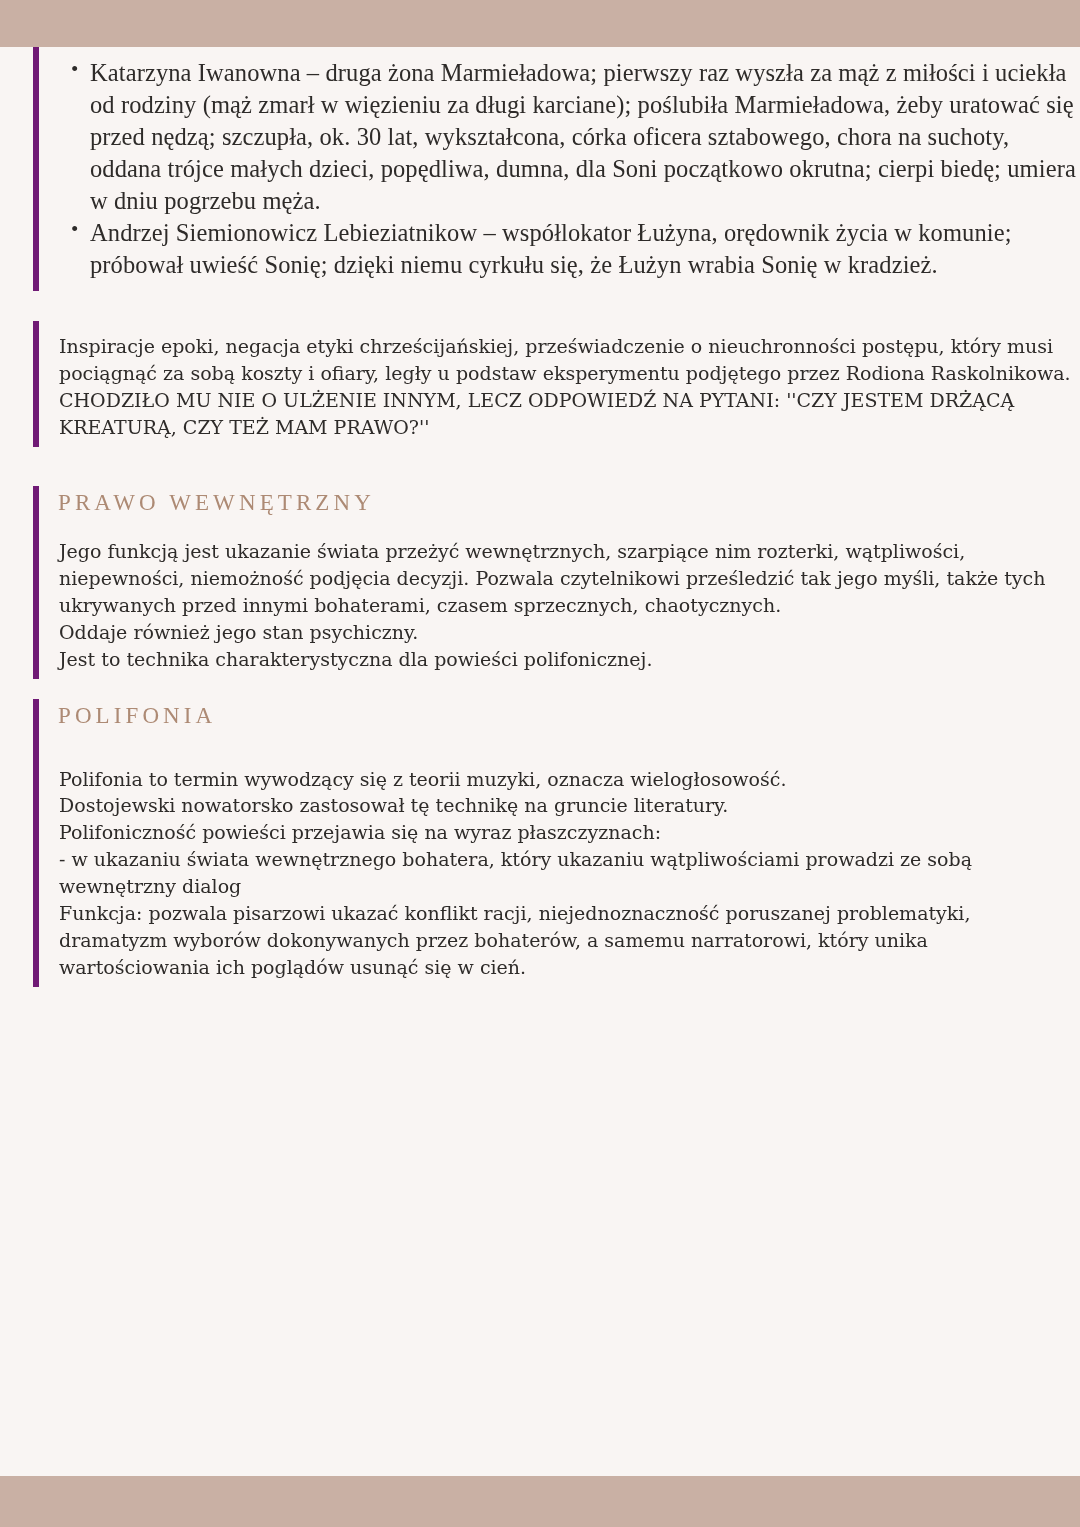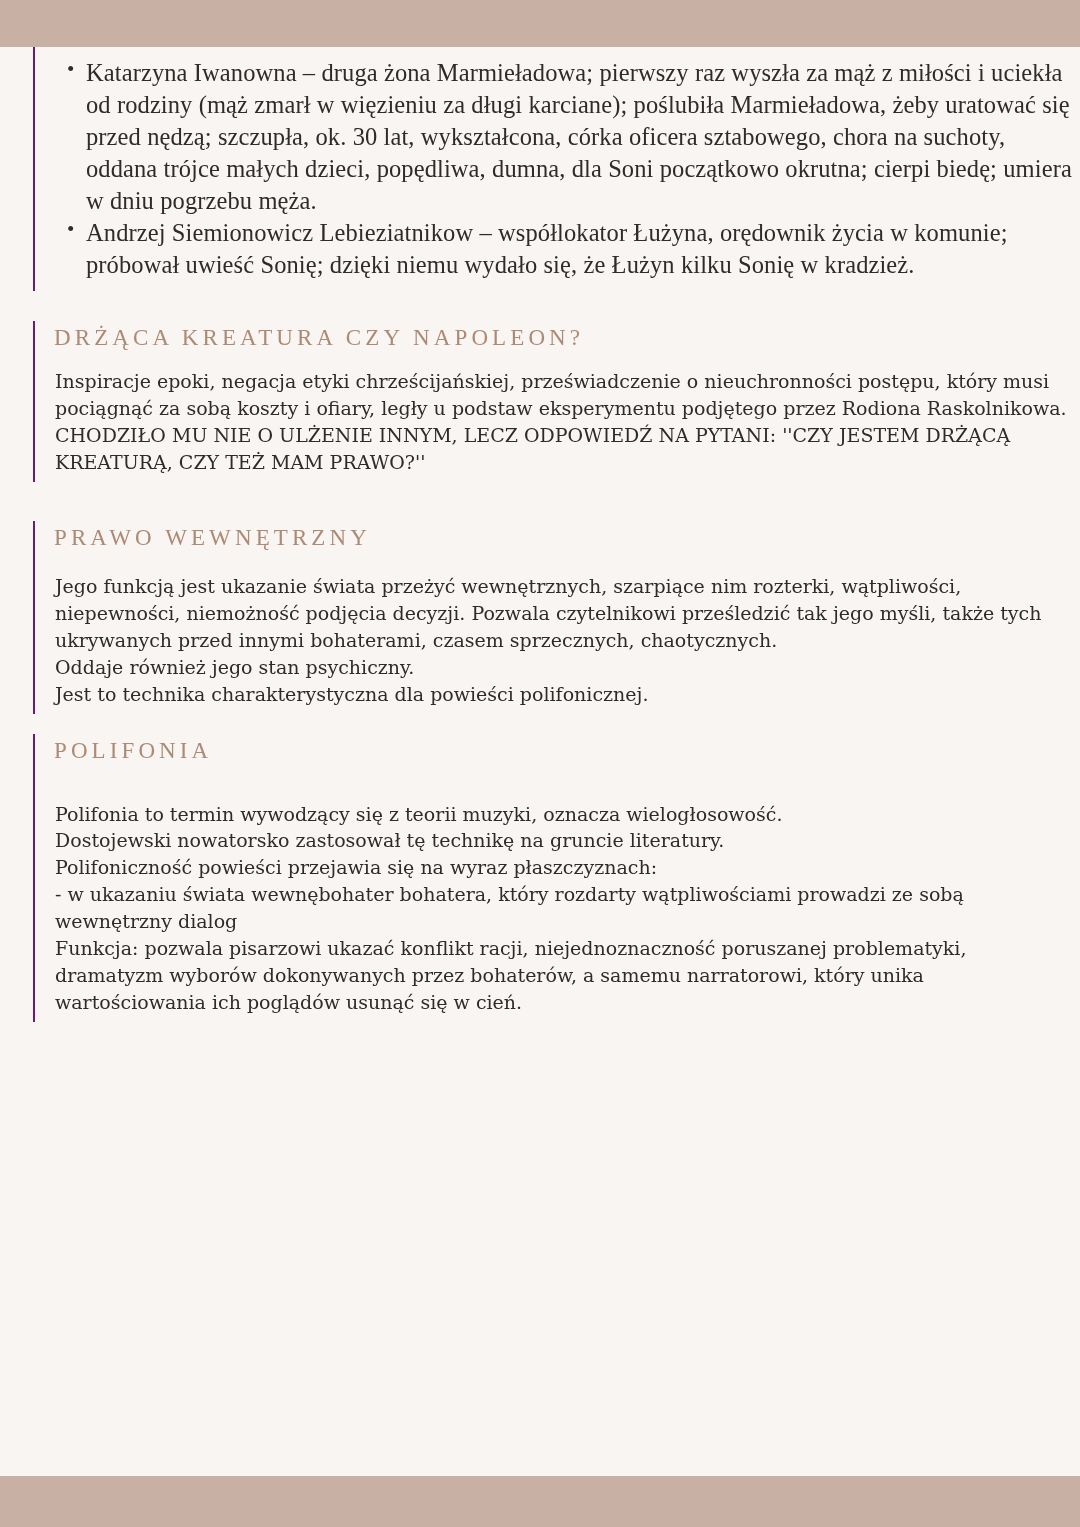--- a/index.html
+++ b/index.html
@@ -36,21 +36,21 @@
     left: 0;
     top: 47px;
     width: 1080px;
   }
 
   
   .block {
     position: relative;
     margin-left: 33px;
     padding-left: 15px;
-    border-left: 2px solid #701a75;
+    border-left: 6px solid #701a75;
   }
 
   
   .bullet-block {
     padding-top: 10px;
     padding-bottom: 10px;
   }
   ul.char-list {
     list-style: none;
     margin: 0;
@@ -108,47 +108,46 @@
 
 <div class="page">
 
   <div class="band band-top"></div>
 
   <div class="content">
 
     <div class="block bullet-block">
       <ul class="char-list">
         <li>Katarzyna Iwanowna – druga żona Marmieładowa; pierwszy raz wyszła za mąż z miłości i uciekła od rodziny (mąż zmarł w więzieniu za długi karciane); poślubiła Marmieładowa, żeby uratować się przed nędzą; szczupła, ok. 30 lat, wykształcona, córka oficera sztabowego, chora na suchoty, oddana trójce małych dzieci, popędliwa, dumna, dla Soni początkowo okrutna; cierpi biedę; umiera w dniu pogrzebu męża.</li>
-        <li>Andrzej Siemionowicz Lebieziatnikow – współlokator Łużyna, orędownik życia w komunie; próbował uwieść Sonię; dzięki niemu wydało się, że Łużyn kilku Sonię w kradzież.</li>
+        <li>Andrzej Siemionowicz Lebieziatnikow – współlokator Łużyna, orędownik życia w komunie; próbował uwieść Sonię; dzięki niemu cyrkułu się, że Łużyn wrabia Sonię w kradzież.</li>
       </ul>
     </div>
 
     <div class="block section sec-napoleon">
-      <h2 class="sec-heading">DRŻĄCA KREATURA CZY NAPOLEON?</h2>
       <div class="sec-body">
         <p>Inspiracje epoki, negacja etyki chrześcijańskiej, przeświadczenie o nieuchronności postępu, który musi pociągnąć za sobą koszty i ofiary, legły u podstaw eksperymentu podjętego przez Rodiona Raskolnikowa. CHODZIŁO MU NIE O ULŻENIE INNYM, LECZ ODPOWIEDŹ NA PYTANI: ''CZY JESTEM DRŻĄCĄ KREATURĄ, CZY TEŻ MAM PRAWO?''</p>
       </div>
     </div>
 
     <div class="block section sec-dialog">
       <h2 class="sec-heading">PRAWO WEWNĘTRZNY</h2>
       <div class="sec-body">
         <p>Jego funkcją jest ukazanie świata przeżyć wewnętrznych, szarpiące nim rozterki, wątpliwości, niepewności, niemożność podjęcia decyzji. Pozwala czytelnikowi prześledzić tak jego myśli, także tych ukrywanych przed innymi bohaterami, czasem sprzecznych, chaotycznych.</p>
         <p>Oddaje również jego stan psychiczny.</p>
         <p>Jest to technika charakterystyczna dla powieści polifonicznej.</p>
       </div>
     </div>
 
     <div class="block section sec-polifonia">
       <h2 class="sec-heading">POLIFONIA</h2>
       <div class="sec-body">
         <p>Polifonia to termin wywodzący się z teorii muzyki, oznacza wielogłosowość.</p>
         <p>Dostojewski nowatorsko zastosował tę technikę na gruncie literatury.</p>
         <p>Polifoniczność powieści przejawia się na wyraz płaszczyznach:</p>
-        <p>- w ukazaniu świata wewnębohater bohatera, który rozdarty wątpliwościami prowadzi ze sobą wewnętrzny dialog</p>
+        <p>- w ukazaniu świata wewnętrznego bohatera, który ukazaniu wątpliwościami prowadzi ze sobą wewnętrzny dialog</p>
         <p>Funkcja: pozwala pisarzowi ukazać konflikt racji, niejednoznaczność poruszanej problematyki, dramatyzm wyborów dokonywanych przez bohaterów, a samemu narratorowi, który unika wartościowania ich poglądów usunąć się w cień.</p>
       </div>
     </div>
 
   </div>
 
   <div class="band band-bottom"></div>
 
 </div>
 

